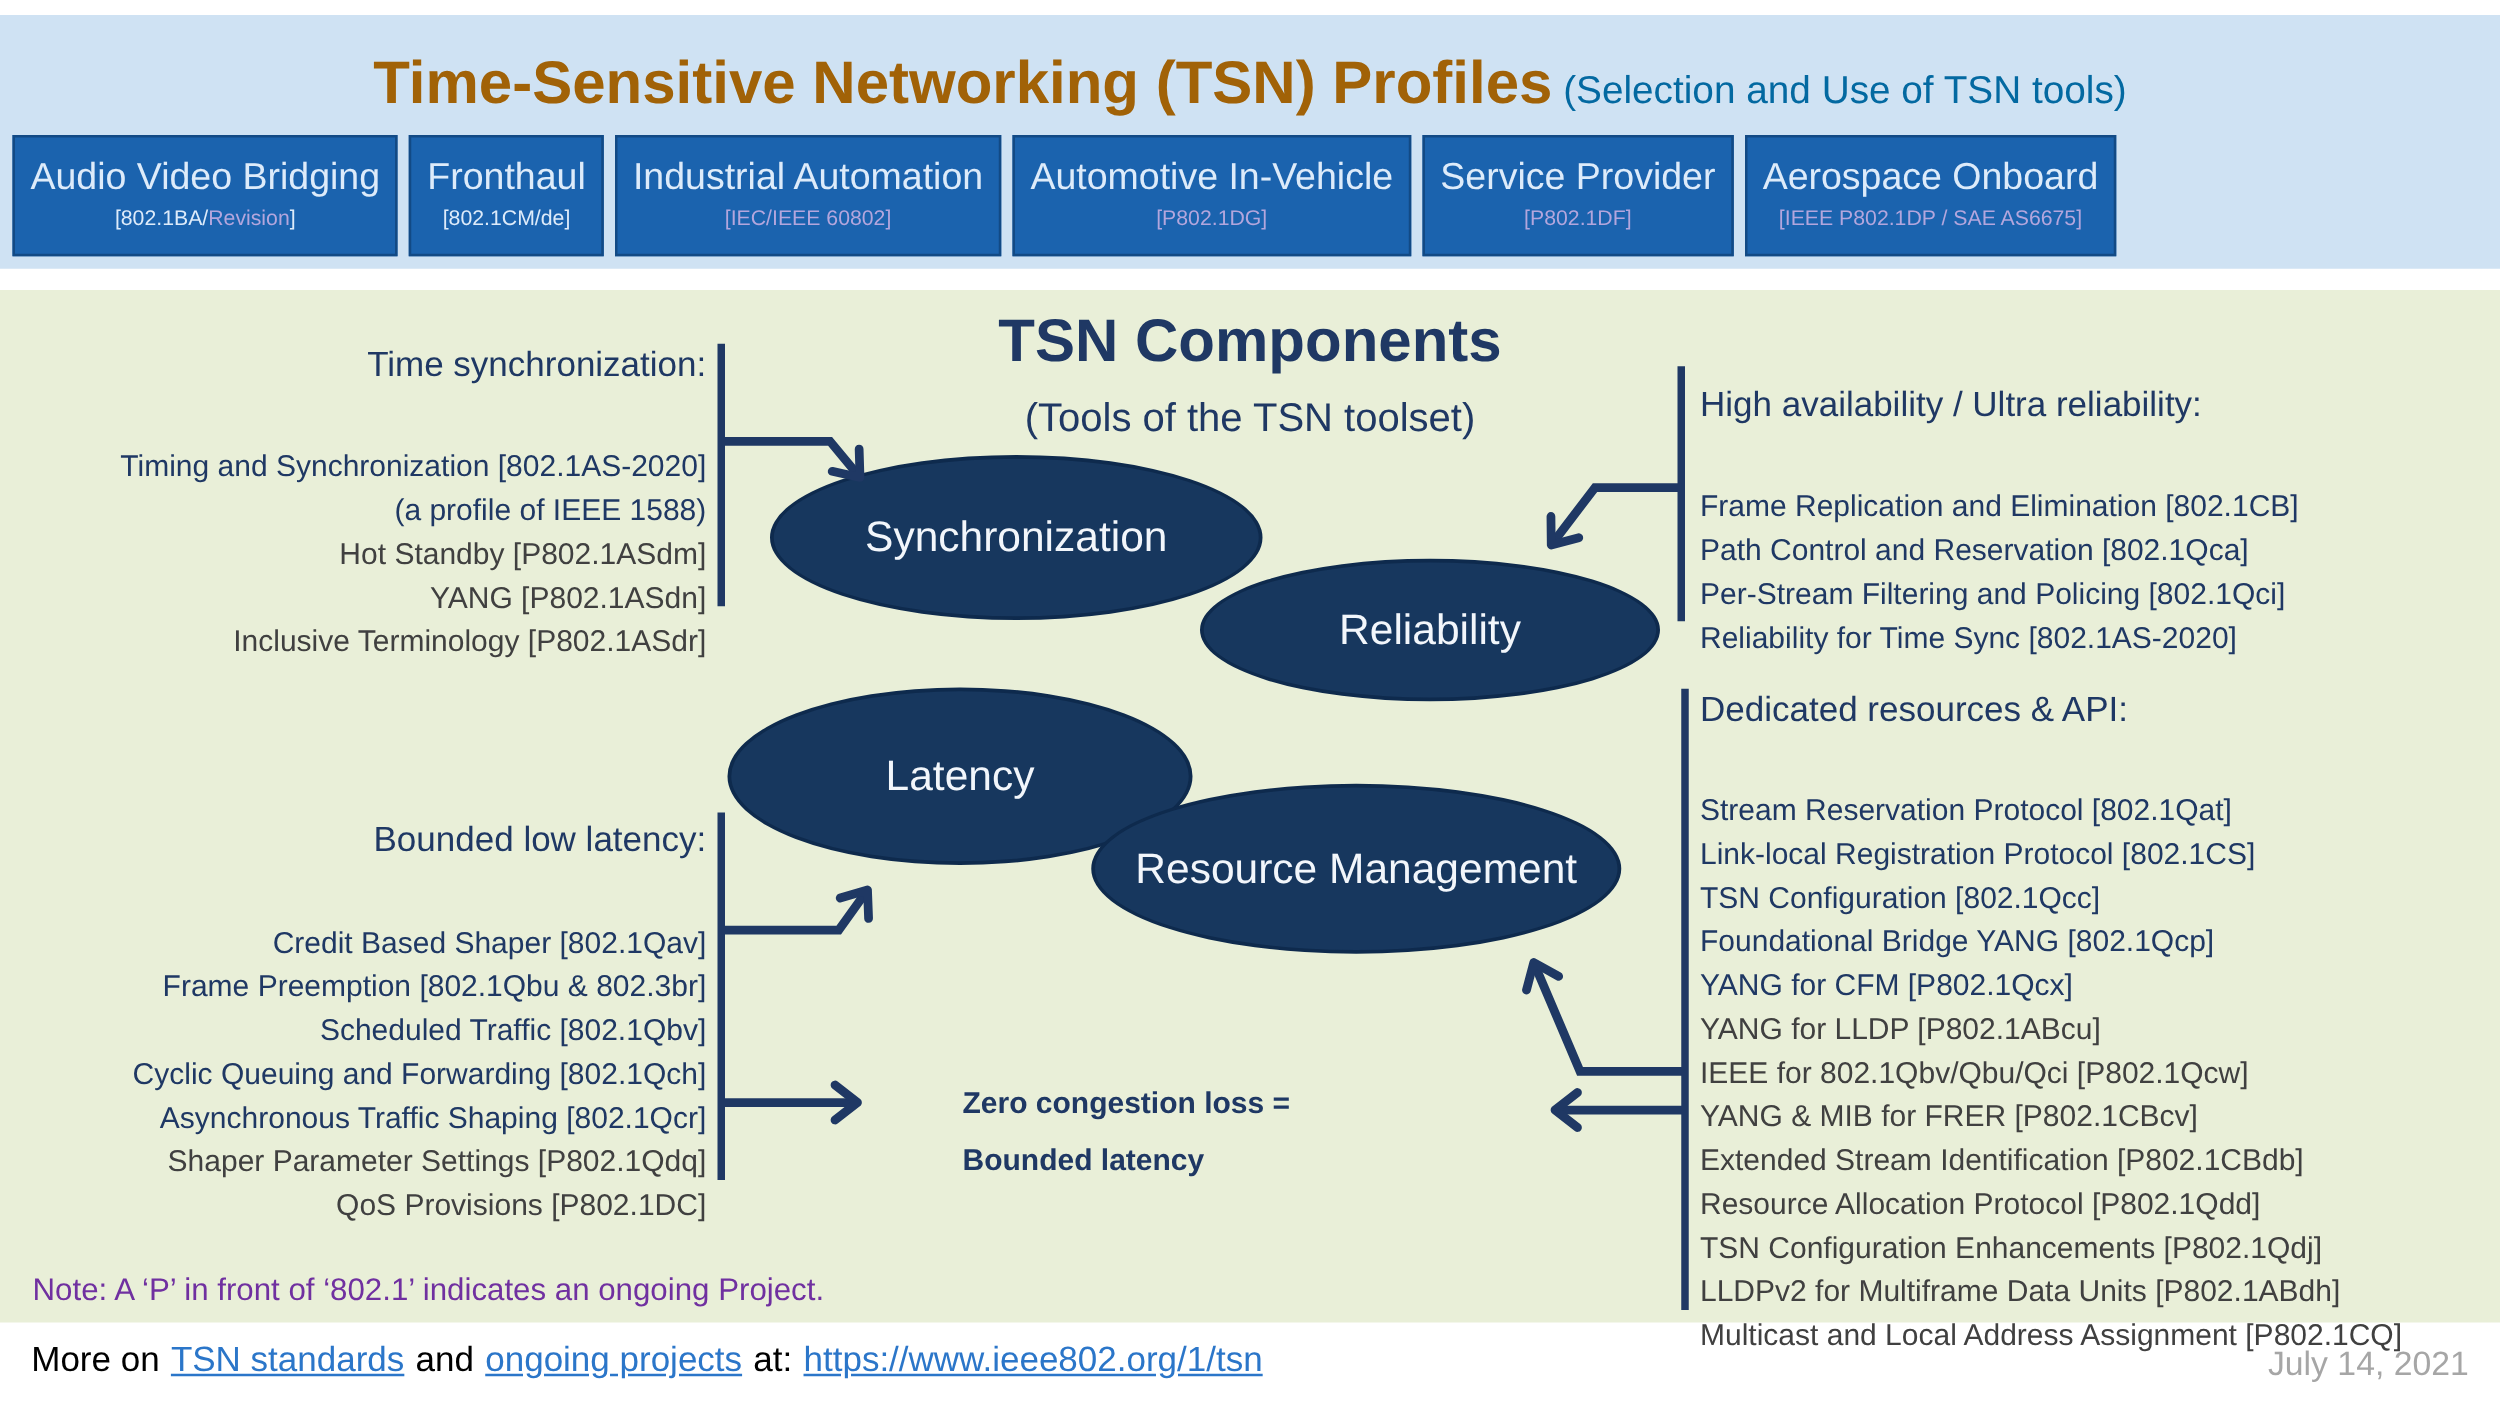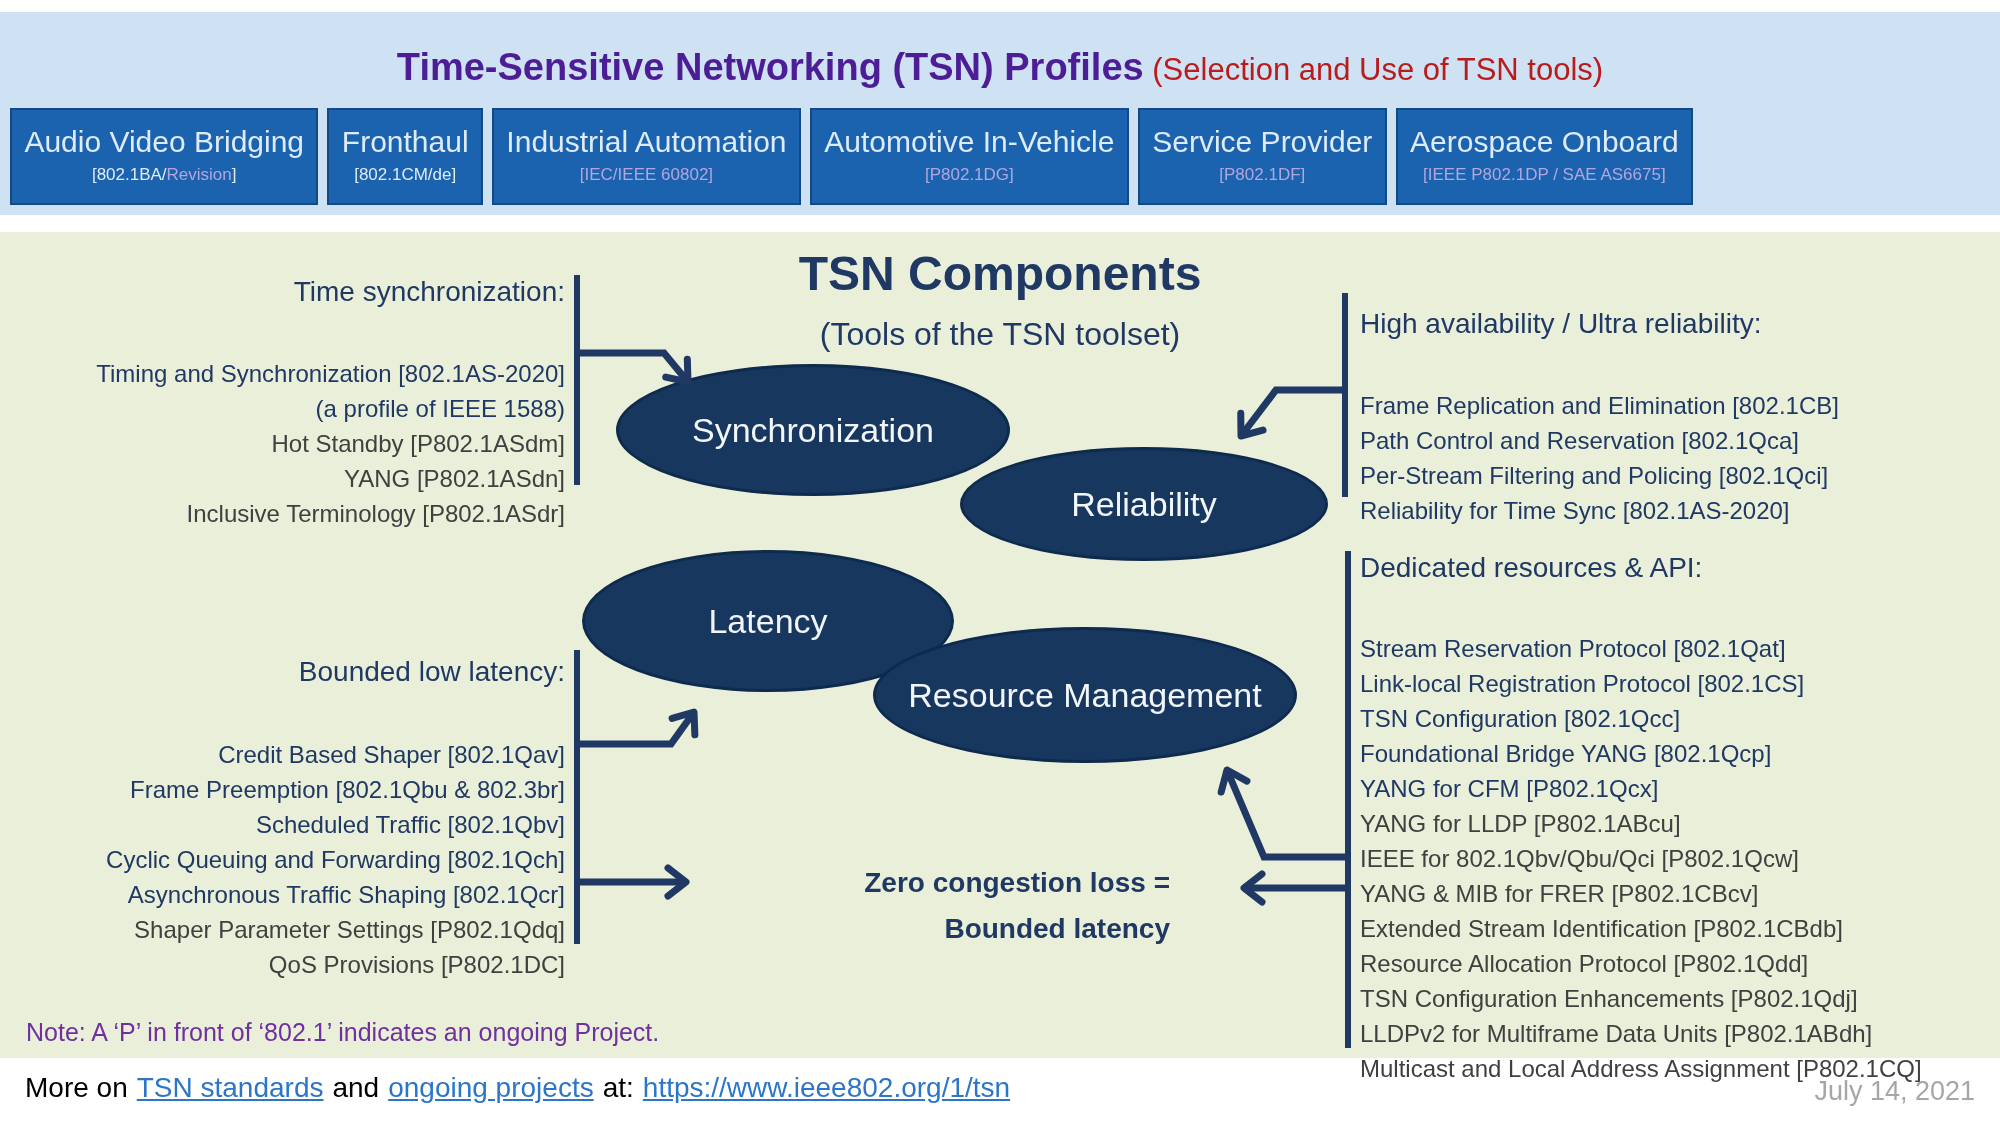--- a/index.html
+++ b/index.html
@@ -2,22 +2,22 @@
 <html><head>
 <meta charset="utf-8">
 <style>
   html,body{margin:0;padding:0;background:#ffffff;}
   #page{position:relative;width:2000px;height:1125px;background:#ffffff;overflow:hidden;
         font-family:"Liberation Sans",sans-serif;}
 
   
   .top-band{position:absolute;left:0;top:12px;width:2000px;height:203px;background:#cfe2f3;}
   .main-title{position:absolute;left:0;top:26px;width:2000px;text-align:center;line-height:58px;white-space:nowrap;}
-  .main-title .big{font-size:38px;font-weight:bold;color:#4c1d95;text-align:right;}
-  .main-title .small{font-size:31px;color:#b91c1c;}
+  .main-title .big{font-size:48px;font-weight:bold;color:#a16207;text-align:right;}
+  .main-title .small{font-size:31px;color:#0369a1;}
 
   .profiles-row{position:absolute;left:10px;top:96px;width:1683px;height:97px;display:flex;gap:9px;}
   .pbox{flex:1 1 auto;background:#1b63ae;border:2px solid #124a85;box-sizing:border-box;
         display:flex;flex-direction:column;align-items:center;justify-content:center;
         text-align:center;white-space:nowrap;padding:0 10px;}
   .pbox-name{font-size:30px;color:#ddebfa;line-height:36px;}
   .pbox-sub{font-size:17px;line-height:30px;}
   .pbox-sub .w{color:#ddebfa;}
   .pbox-sub .lav{color:#b3a6dd;}
 
@@ -46,22 +46,22 @@
   #dr-list{left:1360px;top:590px;}
 
   .ellipse{position:absolute;background:#17375e;border:3px solid #0e2a4d;border-radius:50%;
            display:flex;align-items:center;justify-content:center;box-sizing:border-box;
            color:#f2f6fb;font-size:34px;white-space:nowrap;}
   #el-sync{left:616px;top:364px;width:394px;height:132px;}
   #el-rel{left:960px;top:447px;width:368px;height:114px;}
   #el-lat{left:582px;top:550px;width:372px;height:142px;}
   #el-rm{left:873px;top:627px;width:424px;height:136px;}
 
-  .zero-claim{position:absolute;left:770px;top:860px;width:400px;text-align:right;
-              font-size:28px;font-weight:bold;color:#1f3864;line-height:46px;}
+  .zero-claim{position:absolute;left:770px;top:860px;width:400px;text-align:left;
+              font-size:24px;font-weight:bold;color:#1f3864;line-height:46px;}
 
   .note{position:absolute;left:26px;top:1018px;font-size:25px;color:#7030a0;white-space:nowrap;}
 
   
   .footer-left{position:absolute;left:25px;top:1072px;font-size:28px;color:#000;white-space:nowrap;}
   .footer-left .gap{margin-right:9px;}
   .flink{color:#2b76c9;text-decoration:underline;cursor:pointer;}
   .footer-date{position:absolute;right:25px;top:1076px;font-size:27px;color:#a6a6a6;}
 
   svg.overlay{position:absolute;left:0;top:0;pointer-events:none;}

